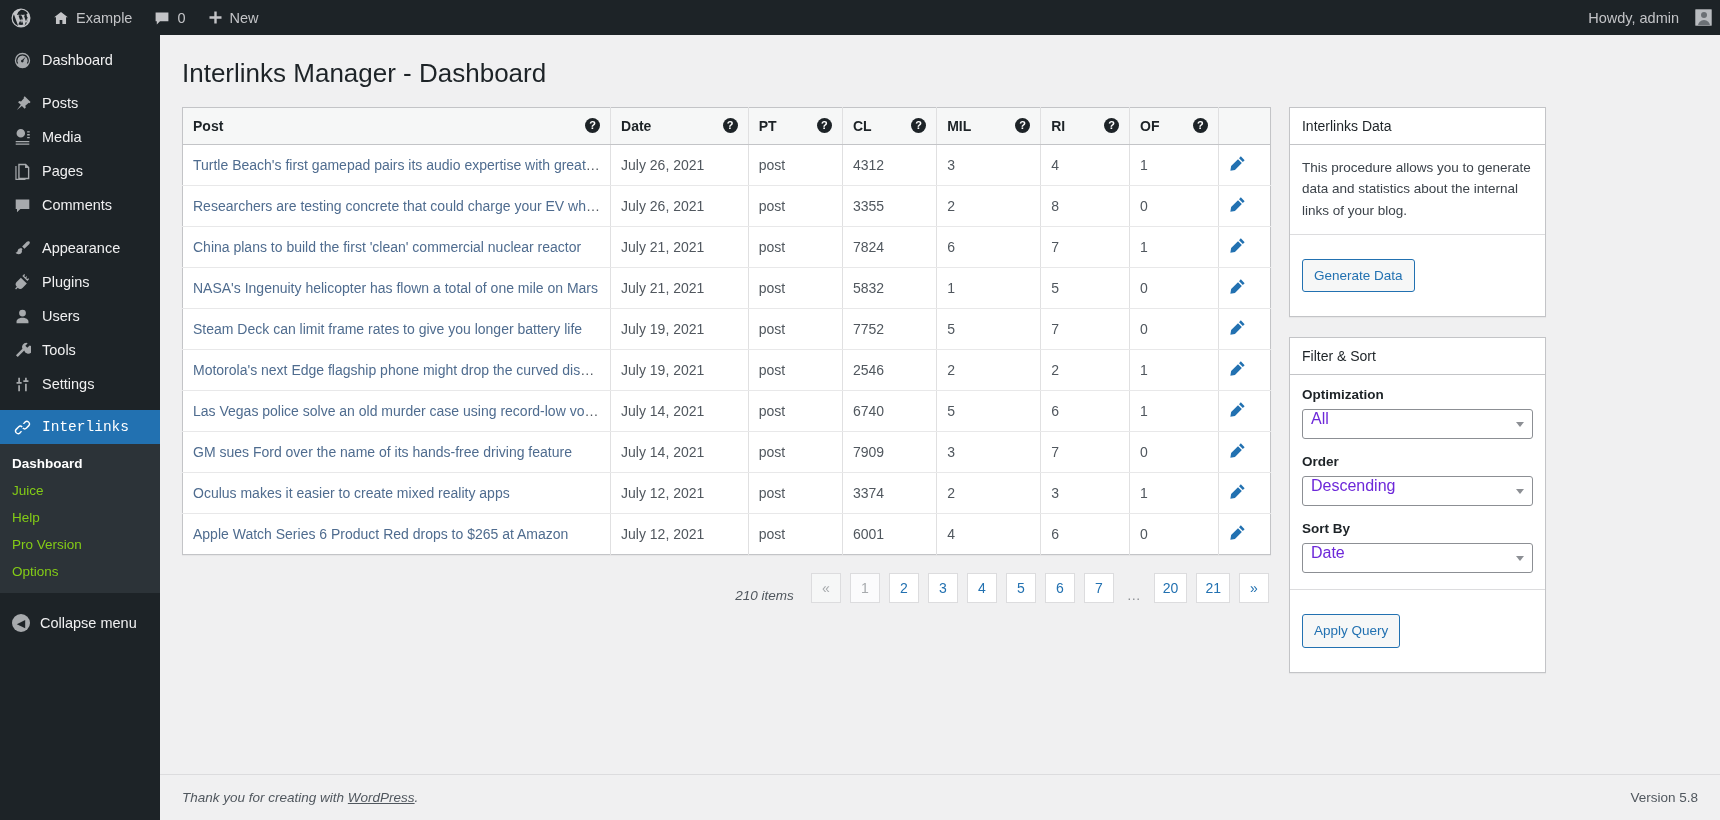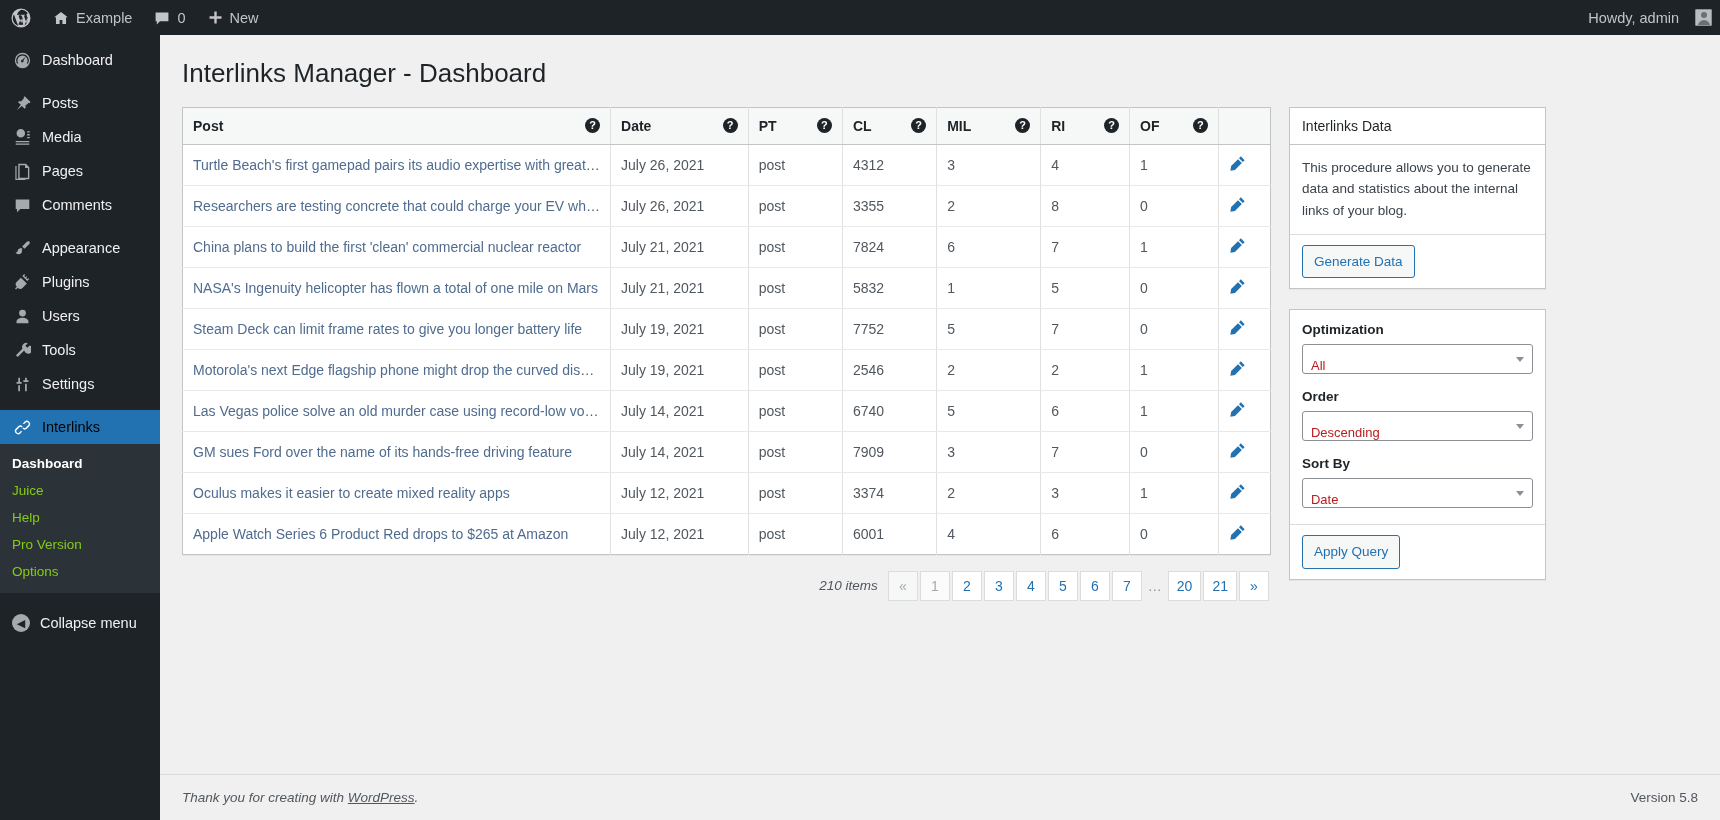--- a/index.html
+++ b/index.html
@@ -52,21 +52,21 @@
     background: #1d2327;
     z-index: 40;
   }
   .menu-item {
     display: flex; align-items: center; gap: 10px;
     height: 34px; padding: 0 0 0 12px;
     color: #f0f0f1; font-size: 14.5px; cursor: pointer;
     position: relative;
   }
   .menu-item .mi-ic { width: 20px; display:flex; align-items:center; justify-content:center; color:#a7aaad; }
-  .menu-item.current { background: #2271b1; color: #000000; }
+  .menu-item.current { background: #2271b1; color: #ffffff; font-family: Liberation Mono, monospace; }
   .menu-item.current .mi-ic { color: #fff; }
   .menu-item.current::after {
     content: ""; position: absolute; right: -8px; top: 50%; margin-top: -8px;
     border-style: solid; border-width: 8px 0 8px 8px;
     border-color: transparent transparent transparent #f0f0f1;
   }
   .menu-sep { height: 9px; }
   .submenu { background: #2c3338; padding: 6px 0 8px; }
   .submenu-item {
     display: block; padding: 6px 0 6px 12px;
@@ -144,22 +144,22 @@
   col.c-date { width: 127px; }
   col.c-pt   { width: 87px; }
   col.c-cl   { width: 87px; }
   col.c-mil  { width: 96px; }
   col.c-ri   { width: 82px; }
   col.c-of   { width: 82px; }
   col.c-act  { width: 48px; }
 
   
   .tablenav {
-    display: flex; align-items: center; justify-content: flex-end;
-    gap: 2px; padding: 14px 2px 0 0; height: 48px;
+    display: flex; align-items: flex-end; justify-content: flex-end;
+    gap: 9px; padding: 14px 2px 0 0; height: 48px;
   }
   .displaying-num {
     font-style: italic; color: #50575e; font-size: 13.5px;
     margin-right: 8px;
   }
   .pg-btn {
     min-width: 30px; height: 30px; padding: 0 8px;
     background: #fff; border: 1px solid #dcdcde;
     color: #2271b1; font-size: 14px;
     display: inline-flex; align-items: center; justify-content: center;
@@ -174,43 +174,43 @@
     background: #fff; border: 1px solid #c3c4c7;
     box-shadow: 0 1px 1px rgba(0,0,0,.04);
     margin-bottom: 20px;
   }
   .pb-header {
     padding: 10px 12px; border-bottom: 1px solid #c3c4c7;
     font-size: 14px; font-weight: 400; color: #1d2327;
   }
   .pb-body { padding: 12px; }
   .pb-text { font-size: 13.5px; line-height: 1.6; color: #3c434a; }
-  .pb-footer { padding: 10px 12px; border-top: 1px solid #dcdcde; background: #fff; text-decoration: underline; }
+  .pb-footer { padding: 24px 12px; border-top: 1px solid #dcdcde; background: #fff; text-decoration: underline; }
   .btn-secondary {
     display: inline-block;
     background: #f6f7f7; border: 1px solid #2271b1;
     color: #2271b1; font-size: 13.5px;
     padding: 5px 11px; border-radius: 3px; cursor: pointer;
     line-height: 1.6;
   }
   .fs-field { margin-bottom: 15px; }
   .fs-field:last-child { margin-bottom: 4px; }
   .fs-label { display: block; font-size: 13.5px; font-weight: 600; color: #1d2327; margin-bottom: 7px; }
   .fs-input {
     width: 100%; height: 30px;
     border: 1px solid #8c8f94; border-radius: 3px;
     padding: 0 8px; font-size: 13.5px; color: #2c3338;
     background: #fff; font-family: inherit;
   }
   .fs-select {
     width: 100%; height: 30px;
     border: 1px solid #8c8f94; border-radius: 3px;
-    background: #fff; font-size: 13px; color: #b91c1c;
+    background: #fff; font-size: 16px; color: #6d28d9;
     padding: 0 24px 0 8px;
-    display: flex; align-items: flex-end;
+    display: flex; align-items: flex-start;
     position: relative; cursor: pointer;
   }
   .fs-select .caret {
     position: absolute; right: 8px; top: 50%; margin-top: -2px;
     width: 0; height: 0;
     border-style: solid; border-width: 5px 4px 0 4px;
     border-color: #8c8f94 transparent transparent transparent;
   }
 
   
@@ -604,20 +604,21 @@
           <div class="pb-header">Interlinks Data</div>
           <div class="pb-body">
             <p class="pb-text">This procedure allows you to generate data and statistics about the internal links of your blog.</p>
           </div>
           <div class="pb-footer">
             <span class="btn-secondary">Generate Data</span>
           </div>
         </div>
 
         <div class="postbox">
+          <div class="pb-header">Filter &amp; Sort</div>
           <div class="pb-body">
 
 
             <div class="fs-field">
               <label class="fs-label">Optimization</label>
               <div class="fs-select">
                 <span>All</span>
                 <span class="caret"></span>
               </div>
             </div>

